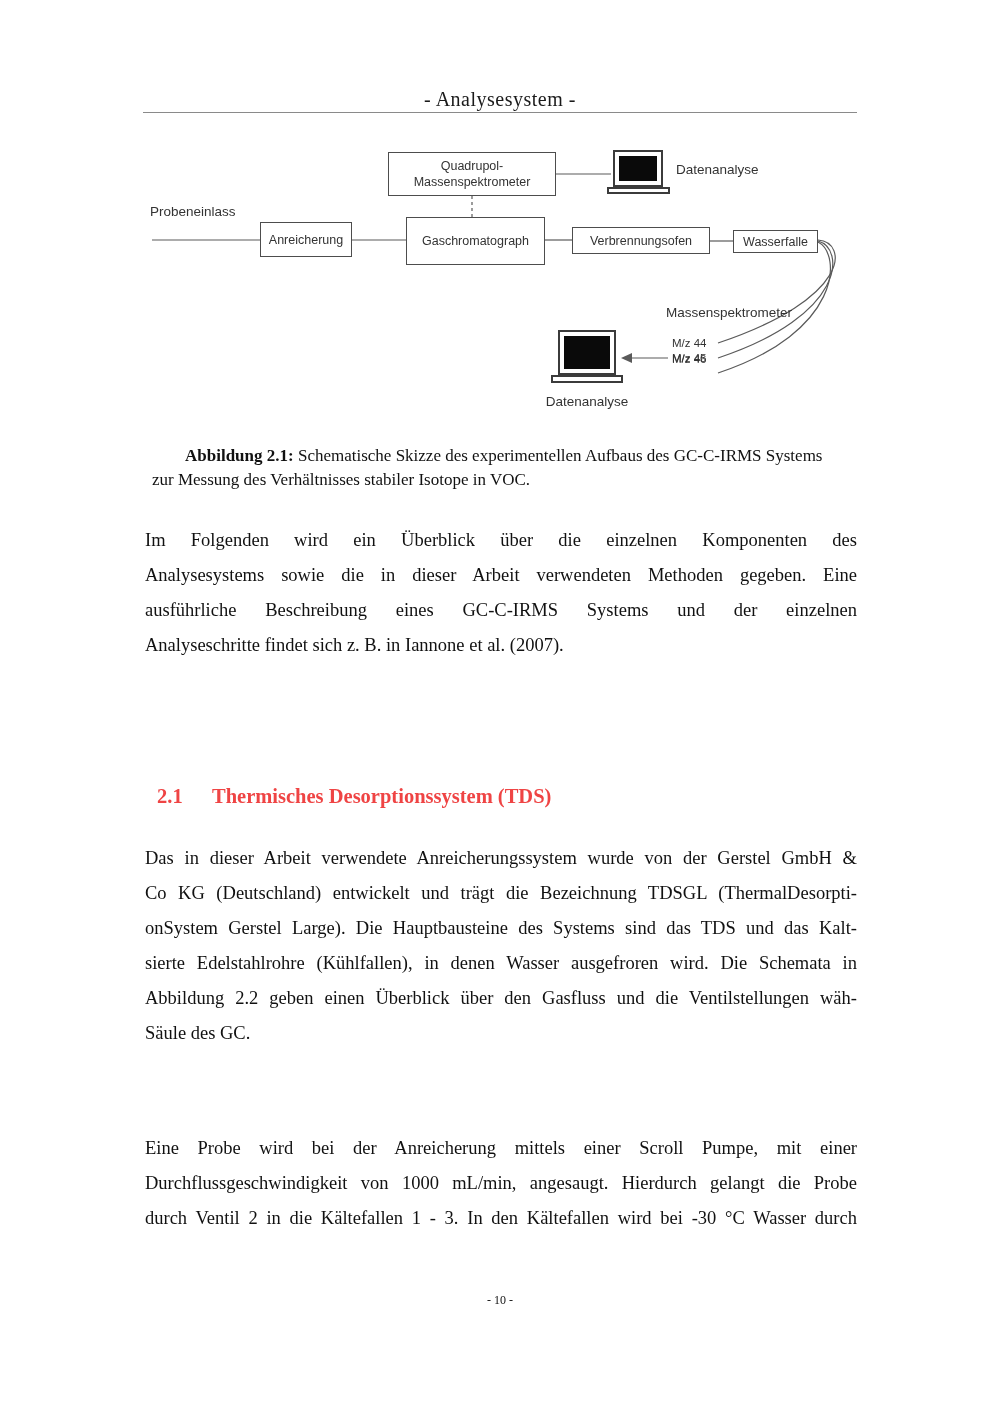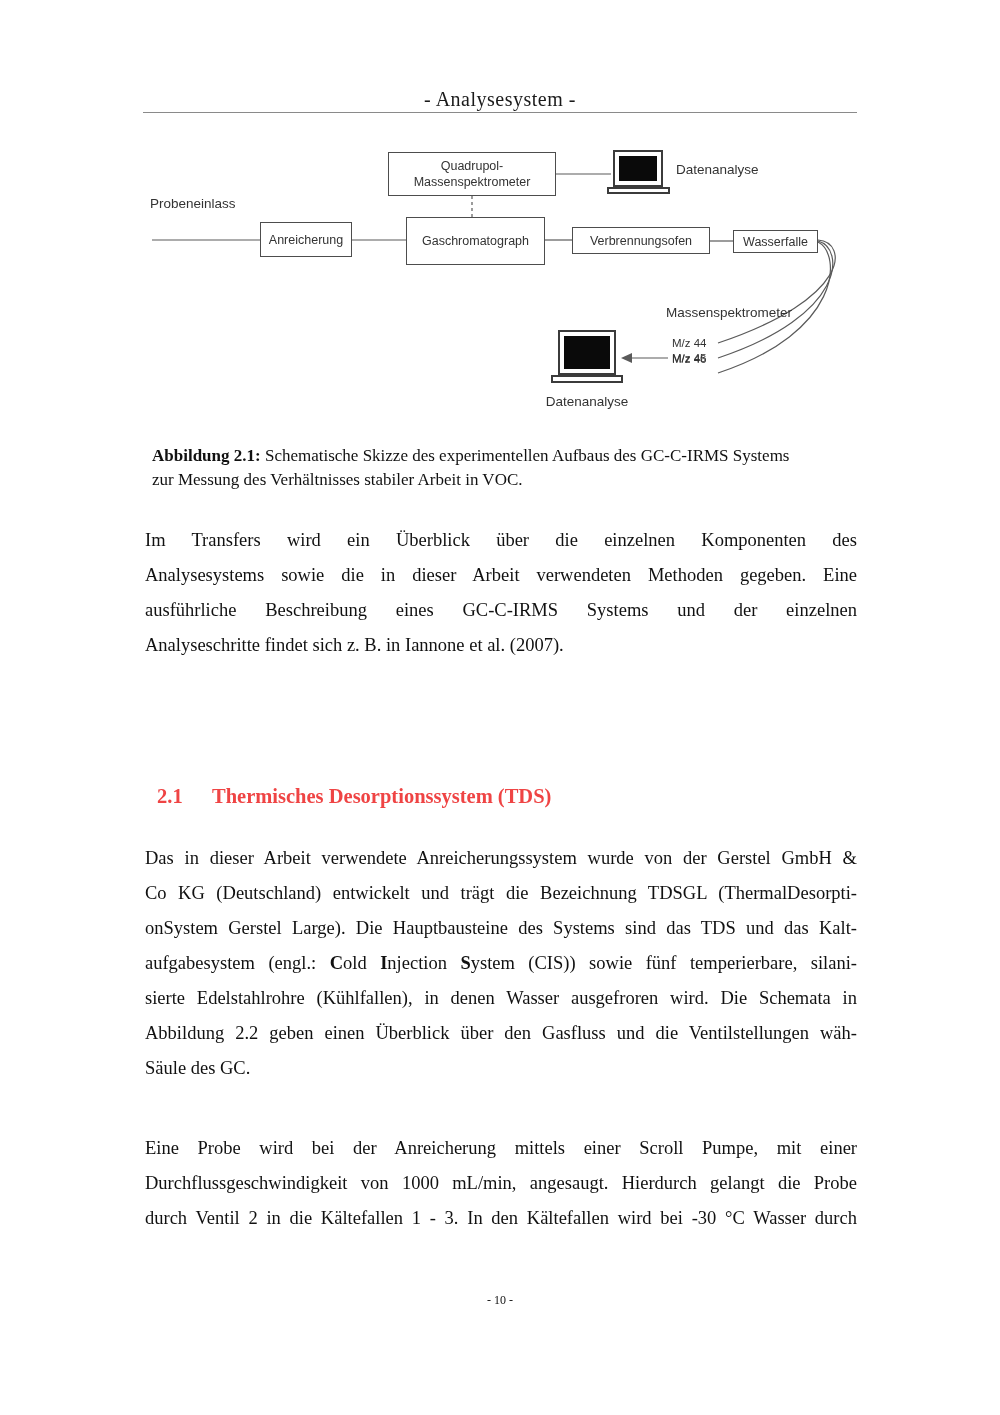--- a/index.html
+++ b/index.html
@@ -47,21 +47,21 @@
   #box-verbrennungsofen{ left: 572px; top: 87px;  width: 138px; height: 27px; }
   #box-wasserfalle     { left: 733px; top: 90px;  width: 85px;  height: 23px; }
 
   .dlabel {
     position: absolute;
     font-family: "Liberation Sans", sans-serif;
     font-size: 13.5px; line-height: 16px;
     color: #333333;
     white-space: nowrap;
   }
-  #lbl-probeneinlass      { left: 150px; top: 56px; }
+  #lbl-probeneinlass      { left: 150px; top: 64px; }
   #lbl-datenanalyse-top   { left: 676px; top: 22px; }
   #lbl-massenspektrometer { left: 666px; top: 165px; }
   #lbl-datenanalyse-bottom{ left: 537px; top: 254px; width: 100px; text-align: center; }
   .mz { font-size: 11.5px; line-height: 14px; }
   #lbl-mz44 { left: 672px; top: 196px; }
   #lbl-mz45 { left: 672px; top: 211px; }
   #lbl-mz46 { left: 672px; top: 212px; }
 
   .monitor { position: absolute; border: 2px solid #3b3b3b; background: #ffffff; }
   .monitor .screen { position: absolute; left: 4px; right: 4px; top: 4px; bottom: 4px; background: #0a0a0a; }
@@ -72,21 +72,21 @@
   #base-bottom    { left: 551px; top: 235px; width: 72px; height: 8px; }
 
   
   .caption {
     position: absolute;
     left: 152px; top: 444px;
     font-size: 17px; line-height: 24px;
     color: #111111;
     white-space: nowrap;
   }
-  .caption .cap-label { font-weight: bold; }
+  .caption .cap-label { font-weight: bold; margin-left: 33px; }
 
   
   .para {
     position: absolute;
     left: 145px; width: 712px;
     font-size: 18.5px;
     color: #111111;
   }
   #para1 { top: 523px; }
   #para2 { top: 841px; }
@@ -175,37 +175,36 @@
     <div class="monitor-base" id="base-top"></div>
 
     <div class="monitor" id="monitor-bottom">
       <div class="screen"></div>
     </div>
     <div class="monitor-base" id="base-bottom"></div>
   </figure>
 
   <div class="caption">
     <div><span class="cap-label">Abbildung 2.1:</span><span> Schematische Skizze des experimentellen Aufbaus des GC-C-IRMS Systems</span></div>
-    <div>zur Messung des Verhältnisses stabiler Arbeit in VOC.</div>
+    <div>zur Messung des Verhältnisses stabiler Isotope in VOC.</div>
   </div>
 
   <div class="para" id="para1">
-    <div class="line">Im Transfers wird ein Überblick über die einzelnen Komponenten des</div>
+    <div class="line">Im Folgenden wird ein Überblick über die einzelnen Komponenten des</div>
     <div class="line">Analysesystems sowie die in dieser Arbeit verwendeten Methoden gegeben. Eine</div>
     <div class="line">ausführliche Beschreibung eines GC-C-IRMS Systems und der einzelnen</div>
     <div class="line last">Analyseschritte findet sich z. B. in Iannone et al. (2007).</div>
   </div>
 
   <h2 class="section-heading"><span class="section-number">2.1</span><span>Thermisches Desorptionssystem (TDS)</span></h2>
 
   <div class="para" id="para2">
     <div class="line">Das in dieser Arbeit verwendete Anreicherungssystem wurde von der Gerstel GmbH &amp;</div>
     <div class="line">Co KG (Deutschland) entwickelt und trägt die Bezeichnung TDSGL (ThermalDesorpti-</div>
     <div class="line">onSystem Gerstel Large). Die Hauptbausteine des Systems sind das TDS und das Kalt-</div>
-    <div class="line"><span>aufgabesystem (engl.: </span><span class="b">C</span><span>old </span><span class="b">I</span><span>njection </span><span class="b">S</span><span>ystem (CIS)) sowie fünf temperierbare, silani-</span></div>
     <div class="line">sierte Edelstahlrohre (Kühlfallen), in denen Wasser ausgefroren wird. Die Schemata in</div>
     <div class="line">Abbildung 2.2 geben einen Überblick über den Gasfluss und die Ventilstellungen wäh-</div>
     <div class="line last">Säule des GC.</div>
   </div>
 
   <div class="para" id="para3">
     <div class="line">Eine Probe wird bei der Anreicherung mittels einer Scroll Pumpe, mit einer</div>
     <div class="line">Durchflussgeschwindigkeit von 1000 mL/min, angesaugt. Hierdurch gelangt die Probe</div>
     <div class="line">durch Ventil 2 in die Kältefallen 1 - 3. In den Kältefallen wird bei -30 °C Wasser durch</div>
   </div>

